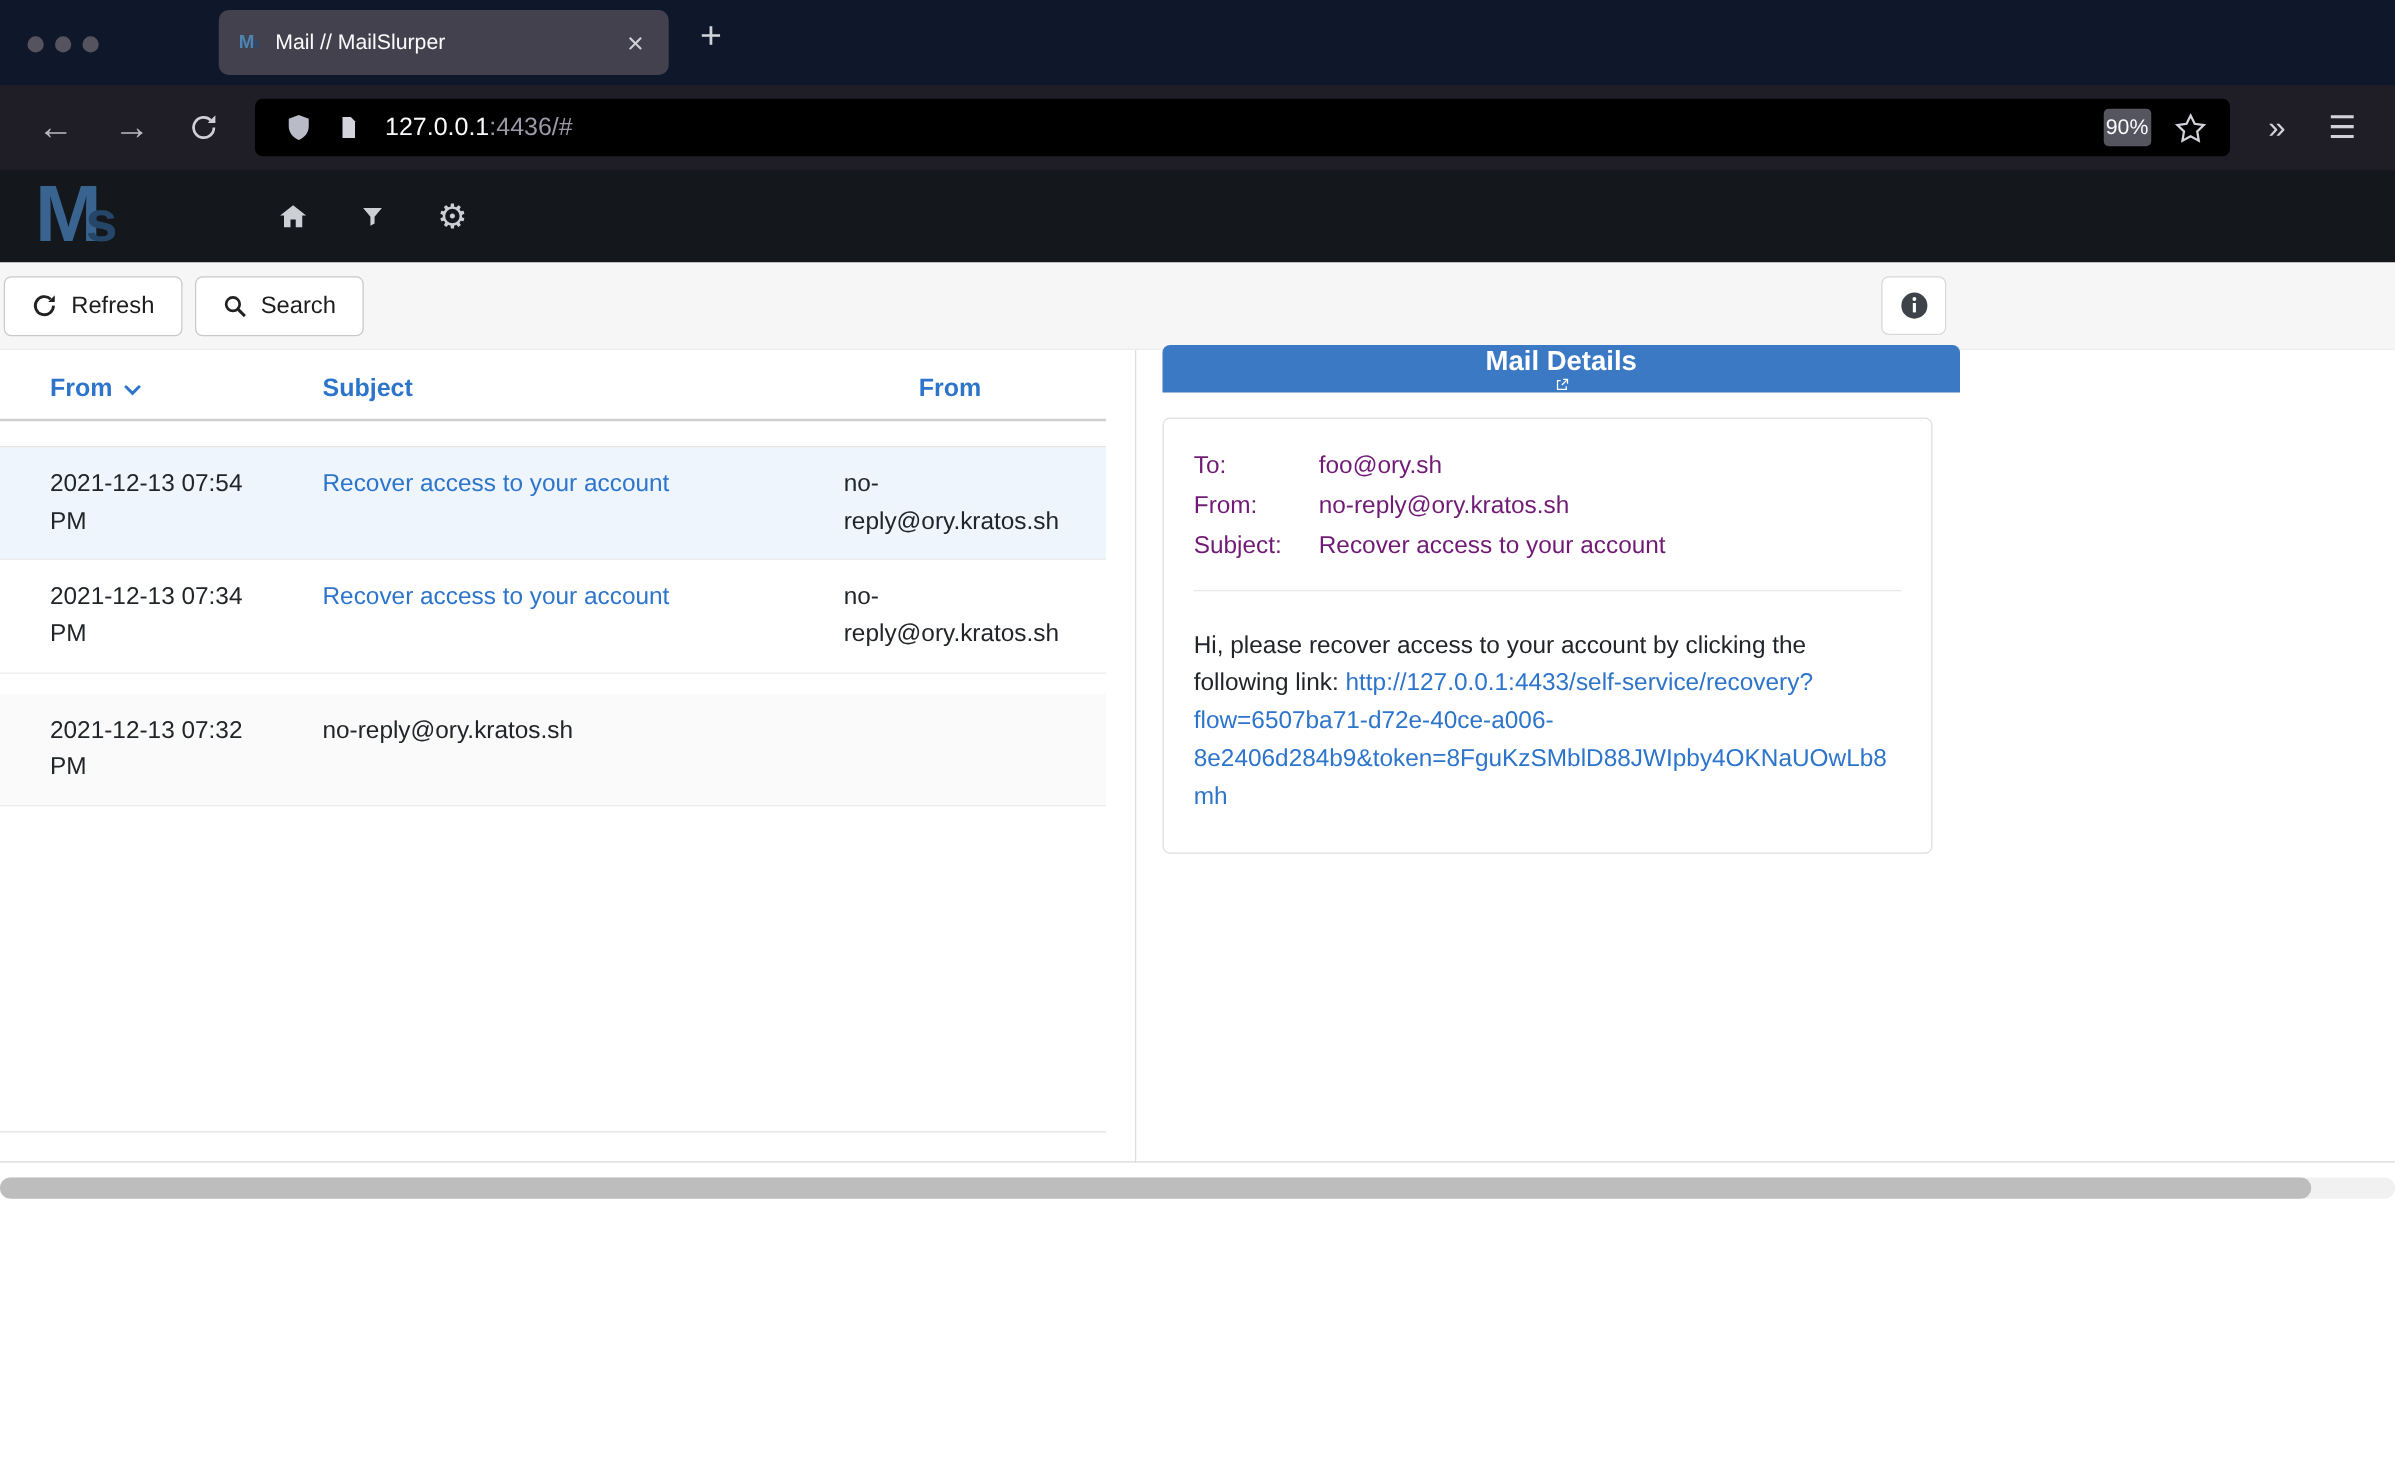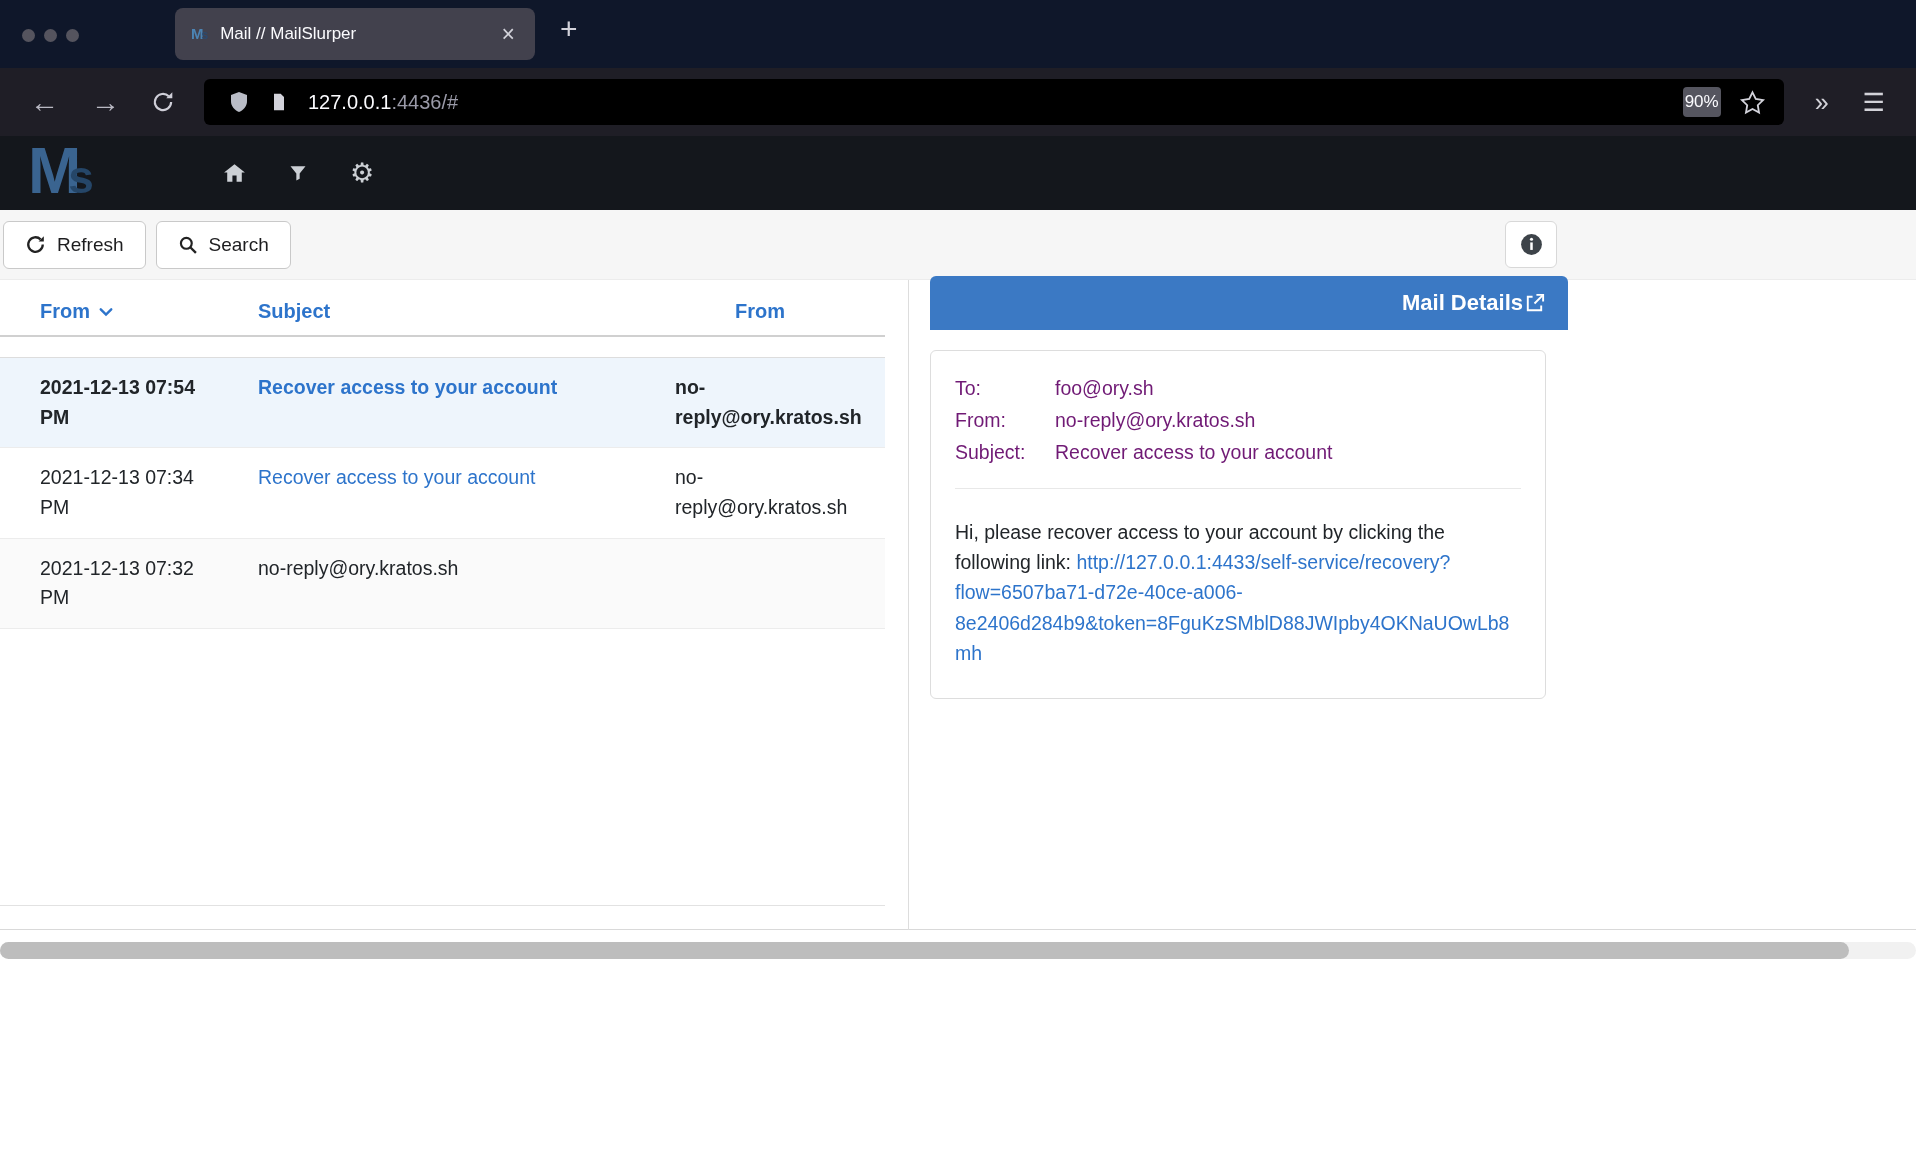--- a/index.html
+++ b/index.html
@@ -119,33 +119,34 @@
   }
   .hdr-cell { display: flex; align-items: center; gap: 7px; }
   .hdr-from { padding-left: 60px; }
   .rows { margin-top: 20px; border-top: 1px solid #dddddd; }
   .row {
     display: grid; grid-template-columns: 218px 417px 1fr;
     padding: 15px 28px 15px 40px;
     border-bottom: 1px solid #ececec;
     font-size: 19.5px; line-height: 1.52; color: #212529;
   }
-  .row:nth-child(3) { background: #fafafa; }
-  .row.selected { background: #eef5fc; font-weight: bold; }
+  .row:nth-child(3) { background: #fafafa; margin-top: 16px; }
+  .row.selected { background: #eef5fc; font-weight: normal; }
   .cell-date { padding-right: 48px; }
   .cell-subject { color: #2d74cb; padding-right: 20px; }
   .cell-from { overflow-wrap: break-word; }
 
   .details { position: absolute; left: 930px; top: -4px; width: 638px; }
   .details-header {
-    height: 54px;
+    height: 38px;
     background: #3b79c4;
     border-radius: 6px 6px 0 0;
-    display: flex; align-items: center; justify-content: flex-end;
+    display: flex; align-items: center; justify-content: space-between;
     padding: 0 22px;
+    flex-direction: column;
   }
   .details-title { color: #ffffff; font-size: 22px; font-weight: bold; }
   .details-card {
     margin-top: 20px;
     width: 616px;
     border: 1px solid #dddddd;
     border-radius: 6px;
     padding: 26px 24px 30px 24px;
   }
   .meta-grid {

